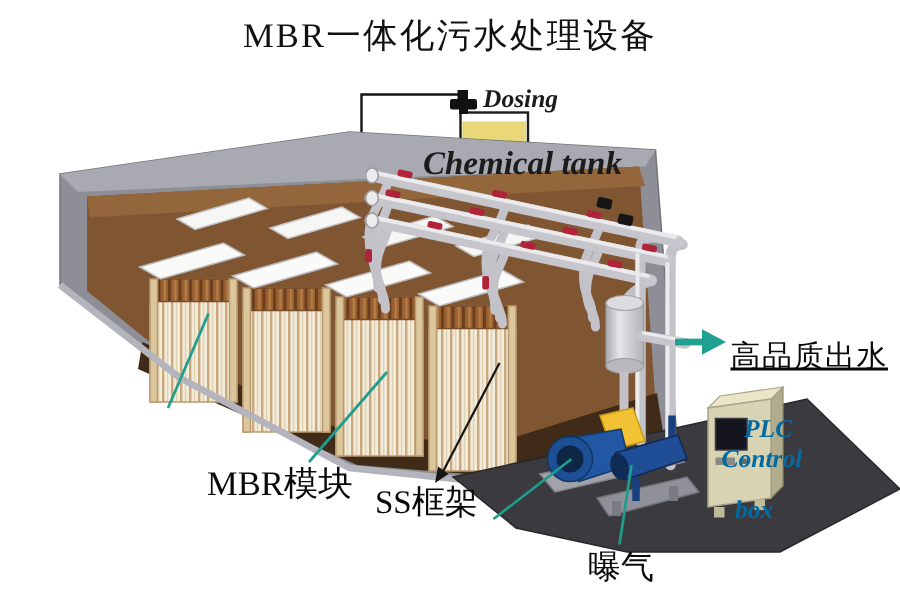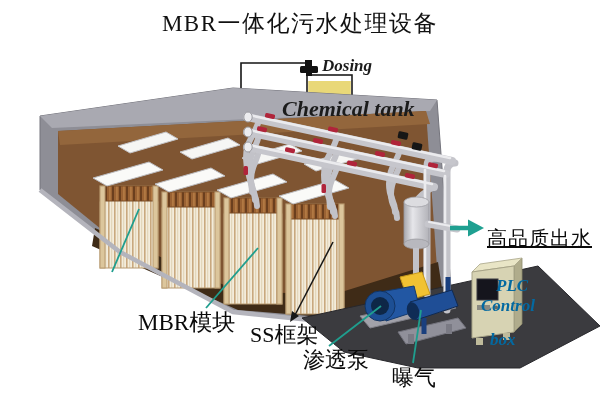--- a/index.html
+++ b/index.html
@@ -229,19 +229,18 @@
     <line x1="450" y1="228" x2="469" y2="228" stroke-width="4.5" stroke="#1fa091"></line>
     <polygon points="468,219.5 484,228 468,236.5" fill="#1fa091"></polygon>
   </g>
 </svg>
 
   <div class="lbl title">MBR一体化污水处理设备</div>
   <div class="lbl en dosing">Dosing</div>
   <div class="lbl en chemtank">Chemical tank</div>
   <div class="lbl cn lb-mbr">MBR模块</div>
   <div class="lbl cn lb-ss">SS框架</div>
-  <div class="lbl cn lb-pump">渗透泵</div>
   <div class="lbl cn lb-air">曝气</div>
   <div class="lbl cn lb-out">高品质出水</div>
   <div class="lbl plctxt plc1">PLC</div>
   <div class="lbl plctxt plc2">Control</div>
   <div class="lbl plctxt plc3">box</div>
 </div>
 
 </body></html>

